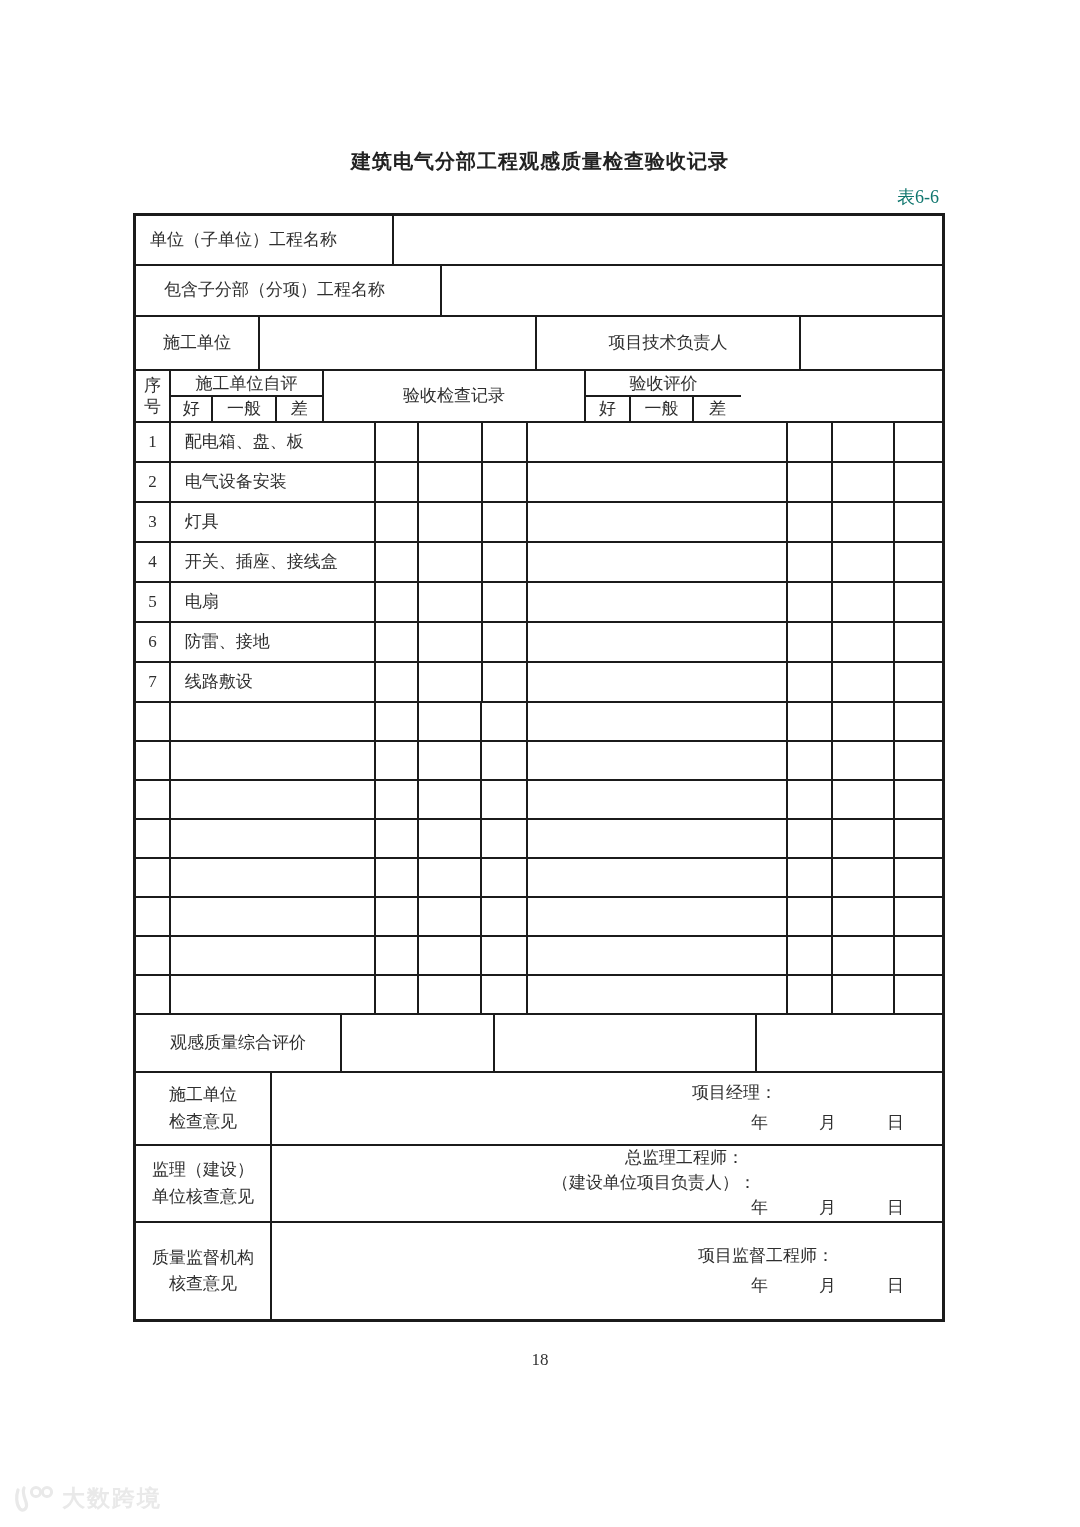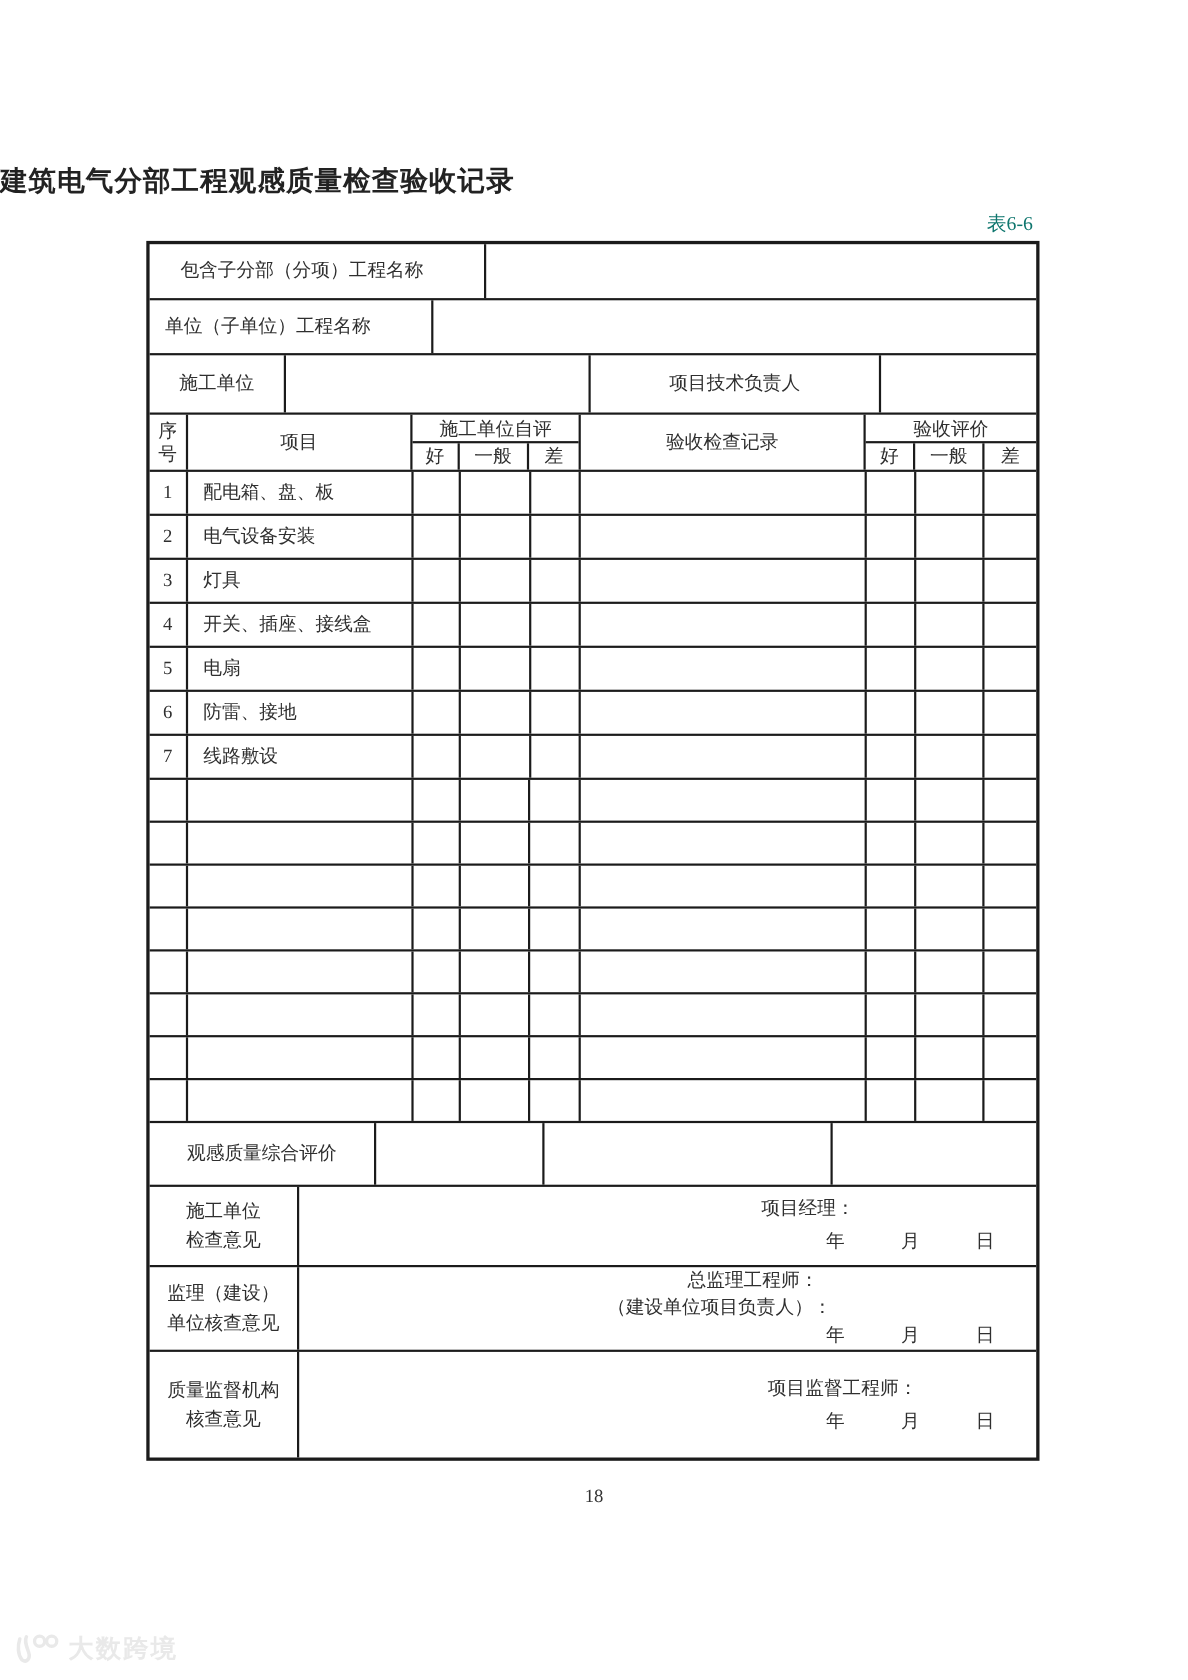--- a/index.html
+++ b/index.html
@@ -2,23 +2,23 @@
 <html><head>
 <meta charset="utf-8">
 <style>
   * { margin:0; padding:0; box-sizing:border-box; }
   html,body { background:#ffffff; }
   .page {
     position:relative; width:1080px; height:1527px; background:#ffffff;
     font-family:"Liberation Serif","DejaVu Serif",serif; color:#2f2f2f; overflow:hidden;
   }
   .title {
-    padding-top:148px; text-align:left;
+    padding-top:148px; text-align:center;
     font-family:"Liberation Sans","DejaVu Sans",sans-serif;
-    font-weight:bold; font-size:25px; color:#222; letter-spacing:1px;
+    font-weight:bold; font-size:20px; color:#222; letter-spacing:1px;
   }
   .table-no {
     width:812px; margin:10px 0 4px 133px; text-align:right;
     font-size:18px; padding-right:6px; color:#0f766e;
   }
   .form { width:812px; margin-left:133px; border:3px solid #1b1b1b; }
   .row { display:flex; border-bottom:2px solid #1b1b1b; }
   .row:last-child { border-bottom:none; }
   .cell {
     border-right:2px solid #1b1b1b; display:flex; align-items:center;
@@ -60,43 +60,42 @@
 </head>
 <body>
 
 <div class="page">
 
   <div class="title">建筑电气分部工程观感质量检查验收记录</div>
   <div class="table-no">表6-6</div>
 
   <div class="form">
 
+    <div class="row h50">
+      <div class="cell pl w258">单位（子单位）工程名称</div>
+      <div class="cell fill"></div>
+    </div>
+
     <div class="row h51">
       <div class="cell pl2 w306">包含子分部（分项）工程名称</div>
-      <div class="cell fill"></div>
-    </div>
-
-    <div class="row h50">
-      <div class="cell pl w258">单位（子单位）工程名称</div>
       <div class="cell fill"></div>
     </div>
 
     <div class="row h54">
       <div class="cell ctr w124">施工单位</div>
       <div class="cell w277"></div>
       <div class="cell ctr w264">项目技术负责人</div>
       <div class="cell fill"></div>
     </div>
 
     <div class="row h52">
       <div class="cell ctr seq w35">
         <span>序</span>
         <span>号</span>
       </div>
-      <div class="cell ctr w207">项目</div>
       <div class="group w153">
         <div class="group-top">施工单位自评</div>
         <div class="group-bot">
           <div class="cell w43">好</div>
           <div class="cell w64">一般</div>
           <div class="cell w46 last">差</div>
         </div>
       </div>
       <div class="cell ctr w262">验收检查记录</div>
       <div class="group w155 last" style="width:155px">

